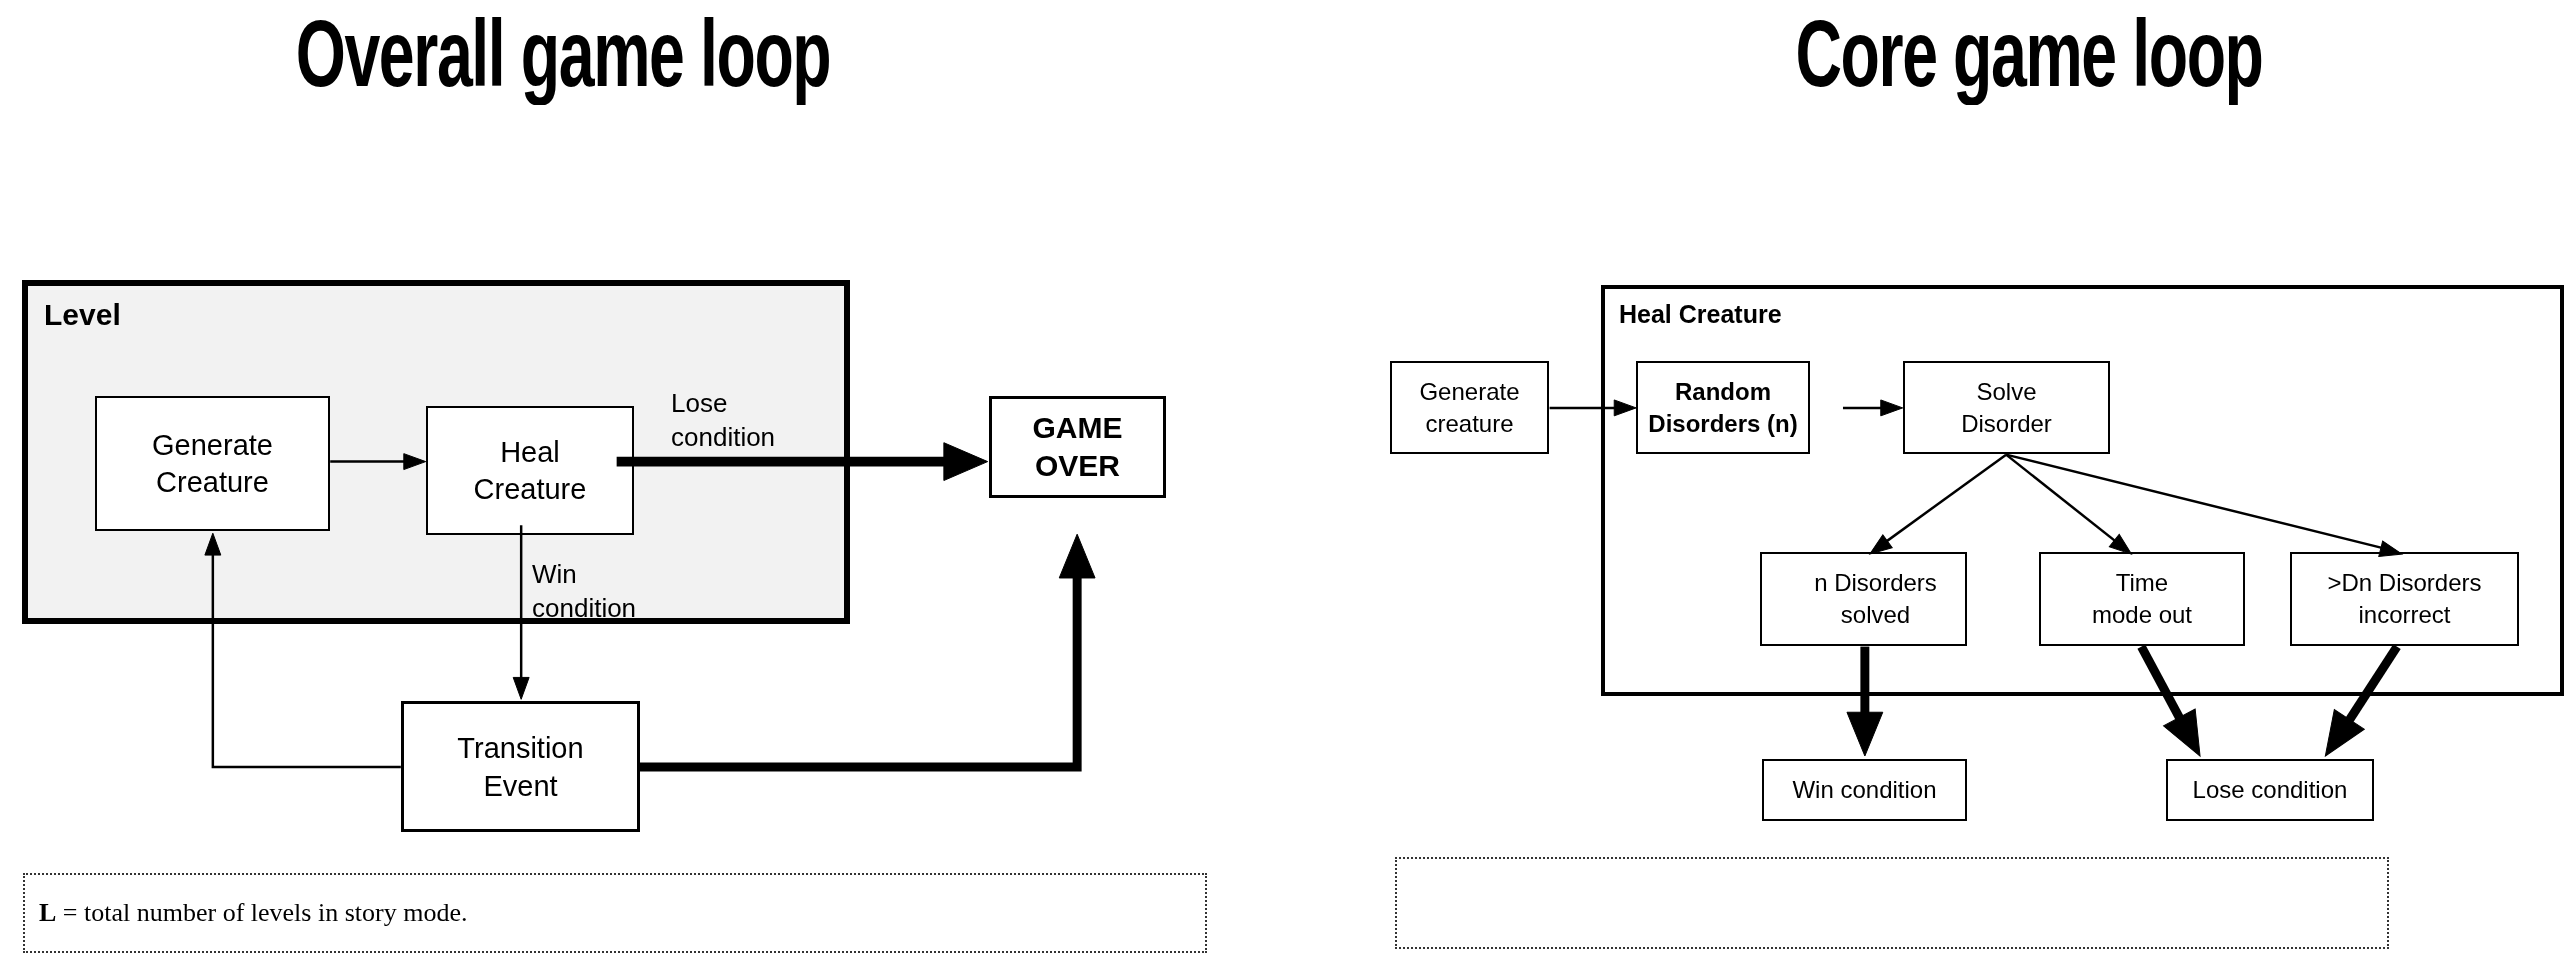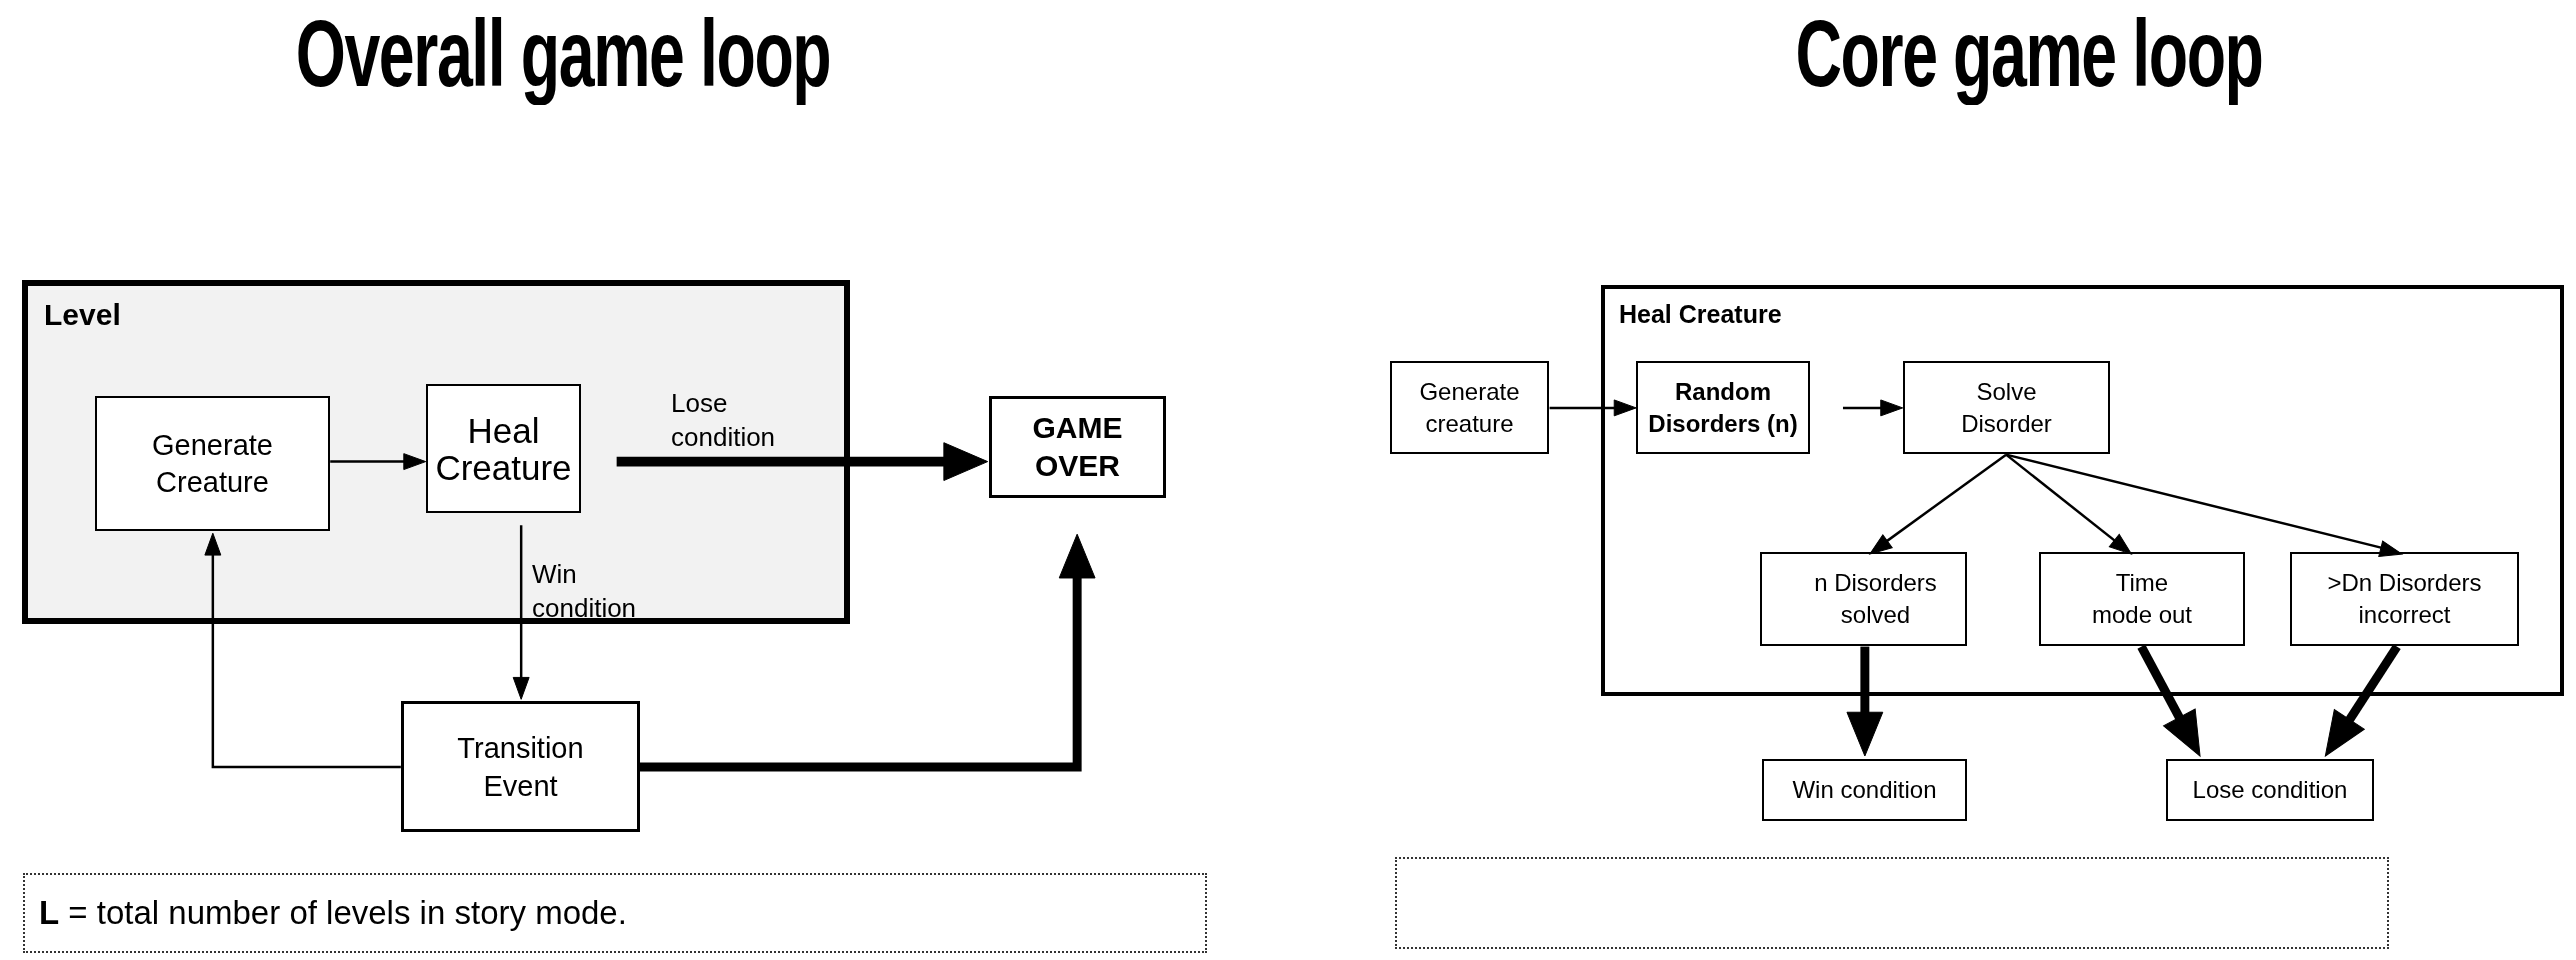--- a/index.html
+++ b/index.html
@@ -28,37 +28,37 @@
   <div class="title" style="left:2029px;">
     <span class="squeeze">Core game loop</span>
   </div>
 
   <div class="container-box" style="left:22px;top:280px;width:828px;height:344px;border:6px solid #000;background:#f2f2f2;"></div>
   <div class="lbl" style="left:44px;top:298px;font-size:30px;font-weight:700;">Level</div>
 
   <div class="node" style="left:95px;top:396px;width:235px;height:135px;font-size:29px;line-height:37px;">Generate
 Creature</div>
 
-  <div class="node" style="left:426px;top:384px;width:155px;height:129px;font-size:35px;line-height:37px;">Heal
+  <div class="node" style="left:426px;top:406px;width:208px;height:129px;font-size:29px;line-height:37px;">Heal
 Creature</div>
 
   <div class="node" style="left:989px;top:396px;width:177px;height:102px;font-size:30px;line-height:38px;font-weight:700;border-width:3px;">GAME
 OVER</div>
 
   <div class="node" style="left:401px;top:701px;width:239px;height:131px;font-size:29px;line-height:38px;border-width:3px;">Transition
 Event</div>
 
   <div class="lbl" style="left:671px;top:386px;font-size:26px;line-height:34px;">Lose
 condition</div>
 
   <div class="lbl" style="left:532px;top:557px;font-size:26px;line-height:34px;">Win
 condition</div>
 
 
-  <div class="legend" style="left:23px;top:873px;width:1184px;height:80px;padding-left:14px;font-size:33px;">
+  <div class="legend" style="left:23px;top:873px;width:1184px;height:80px;padding-left:14px;font-size:26px;font-family:Liberation Serif, serif;">
     <div>
       <b>L</b><span> = total number of levels in story mode.</span>
     </div>
   </div>
 
   <div class="container-box" style="left:1601px;top:285px;width:963px;height:411px;border:4px solid #000;background:#fff;"></div>
   <div class="lbl" style="left:1619px;top:300px;font-size:25px;font-weight:700;">Heal Creature</div>
 
   <div class="node" style="left:1390px;top:361px;width:159px;height:93px;font-size:24px;line-height:32px;">Generate
 creature</div>

